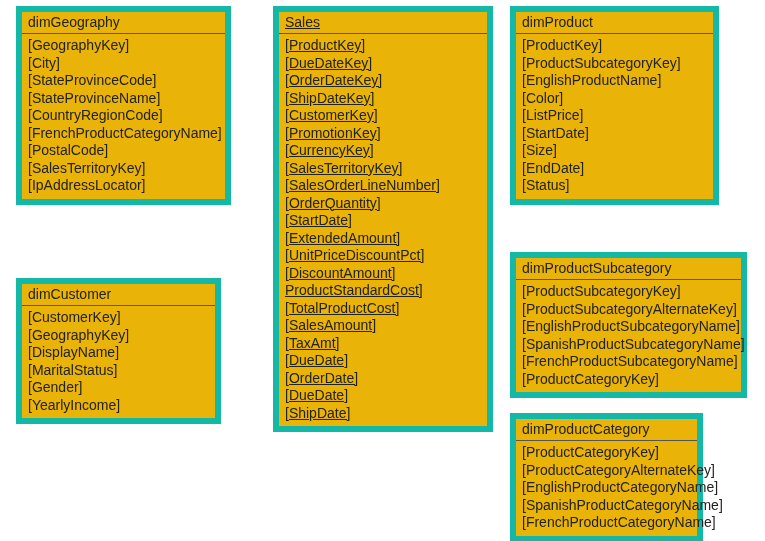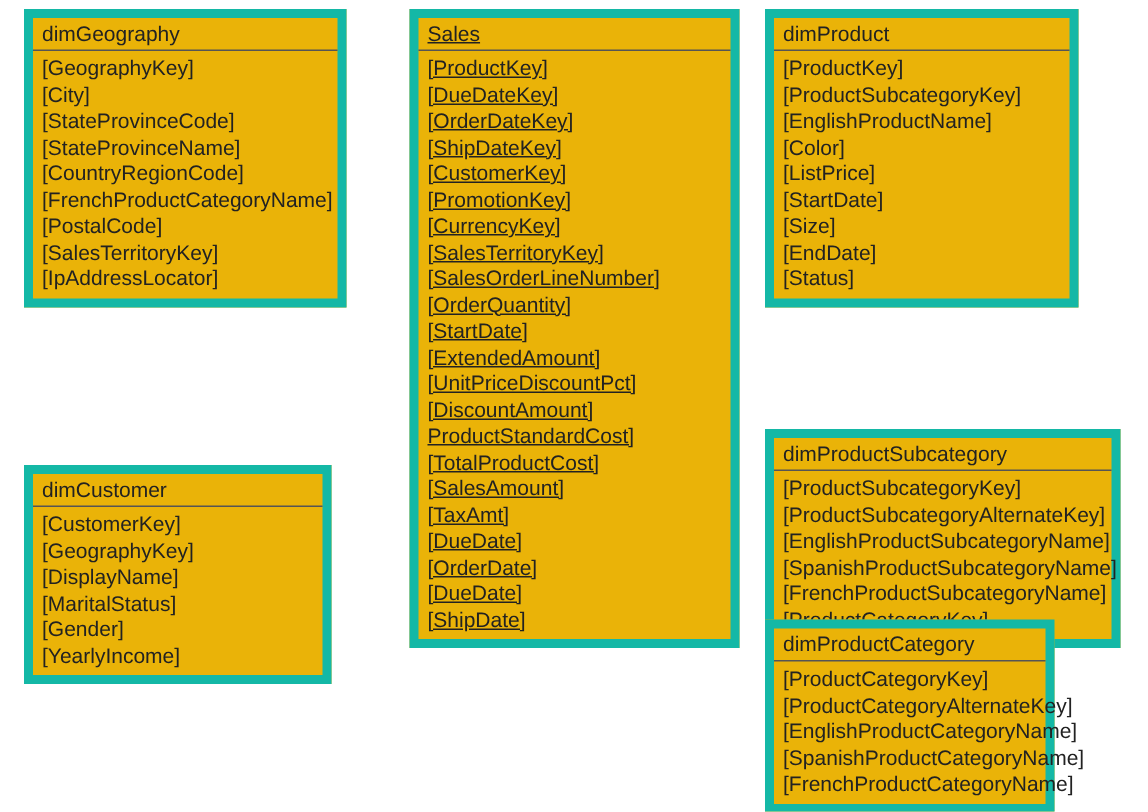--- a/index.html
+++ b/index.html
@@ -49,21 +49,21 @@
       <div>[StateProvinceCode]</div>
       <div>[StateProvinceName]</div>
       <div>[CountryRegionCode]</div>
       <div>[FrenchProductCategoryName]</div>
       <div>[PostalCode]</div>
       <div>[SalesTerritoryKey]</div>
       <div>[IpAddressLocator]</div>
     </div>
   </div>
 
-  <div class="table-box" style="left:16px; top:278px; width:205px;margin-top:32px;">
+  <div class="table-box" style="left:16px; top:278px; width:205px;">
     <div class="table-title">dimCustomer</div>
     <div class="table-fields">
       <div>[CustomerKey]</div>
       <div>[GeographyKey]</div>
       <div>[DisplayName]</div>
       <div>[MaritalStatus]</div>
       <div>[Gender]</div>
       <div>[YearlyIncome]</div>
     </div>
   </div>
@@ -104,21 +104,21 @@
       <div>[EnglishProductName]</div>
       <div>[Color]</div>
       <div>[ListPrice]</div>
       <div>[StartDate]</div>
       <div>[Size]</div>
       <div>[EndDate]</div>
       <div>[Status]</div>
     </div>
   </div>
 
-  <div class="table-box" style="left:510px; top:252px; width:237px;margin-top:34px;">
+  <div class="table-box" style="left:510px; top:252px; width:237px;">
     <div class="table-title">dimProductSubcategory</div>
     <div class="table-fields">
       <div>[ProductSubcategoryKey]</div>
       <div>[ProductSubcategoryAlternateKey]</div>
       <div>[EnglishProductSubcategoryName]</div>
       <div>[SpanishProductSubcategoryName]</div>
       <div>[FrenchProductSubcategoryName]</div>
       <div>[ProductCategoryKey]</div>
     </div>
   </div>

